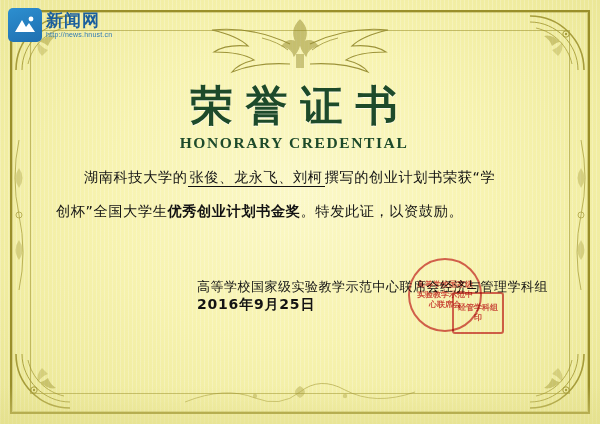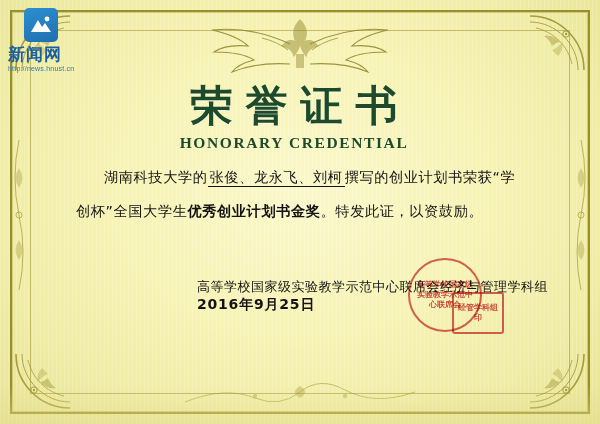--- a/index.html
+++ b/index.html
@@ -77,21 +77,20 @@
 
   
   #site-logo {
     position: absolute;
     left: 8px;
     top: 8px;
     display: flex;
     align-items: center;
     gap: 4px;
     z-index: 6;
-    flex-direction: column;
   }
   #logo-mark {
     width: 34px;
     height: 34px;
     border-radius: 5px;
     background: linear-gradient(160deg,#2c8fd0 0%, #1f6fb0 100%);
     display: flex;
     align-items: center;
     justify-content: center;
   }
@@ -154,21 +153,20 @@
 
   
   #body-block {
     position: absolute;
     left: 56px;
     right: 52px;
     top: 160px;
     z-index: 4;
     color: #131313;
     font-family: "DejaVu Sans", sans-serif;
-    padding-left: 20px;
   }
   .body-line {
     font-size: 14.2px;
     line-height: 34px;
     letter-spacing: 0.6px;
     white-space: nowrap;
   }
   #line1 { text-indent: 28px; }
   .name-underline {
     border-bottom: 1px solid #111;

